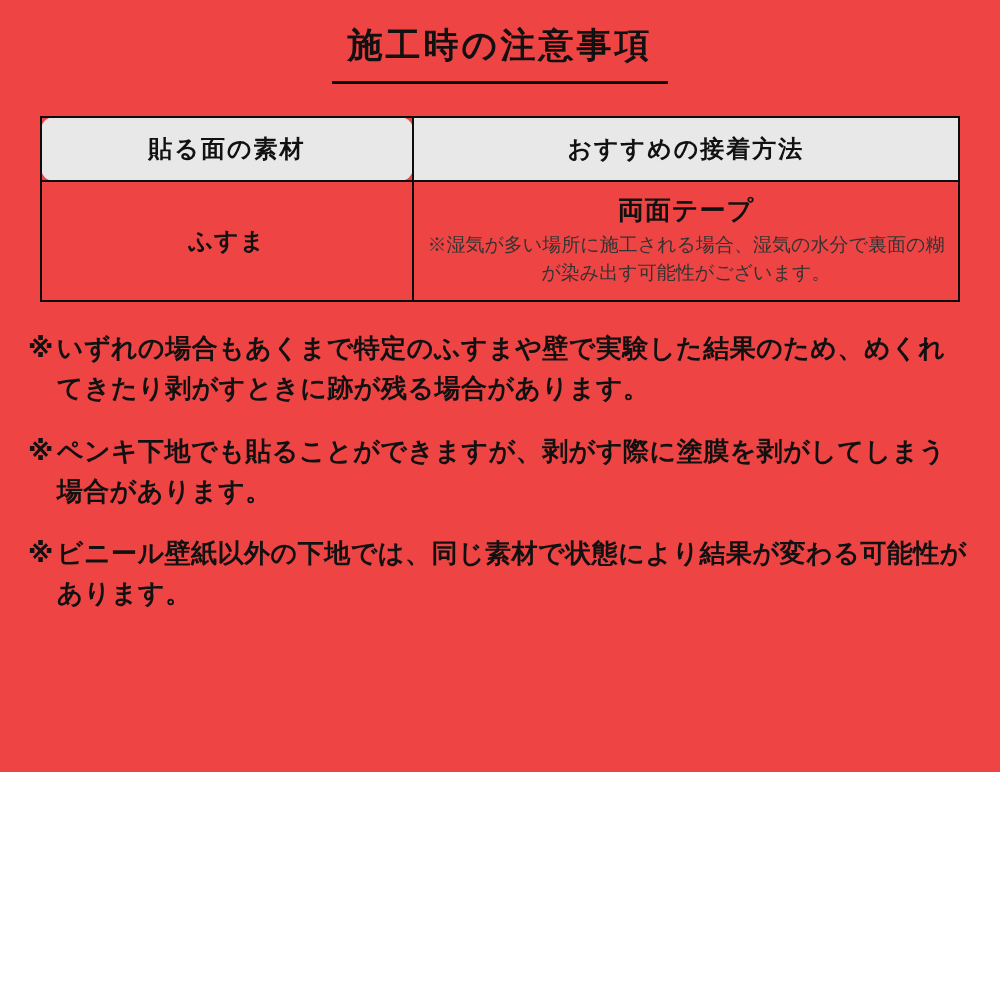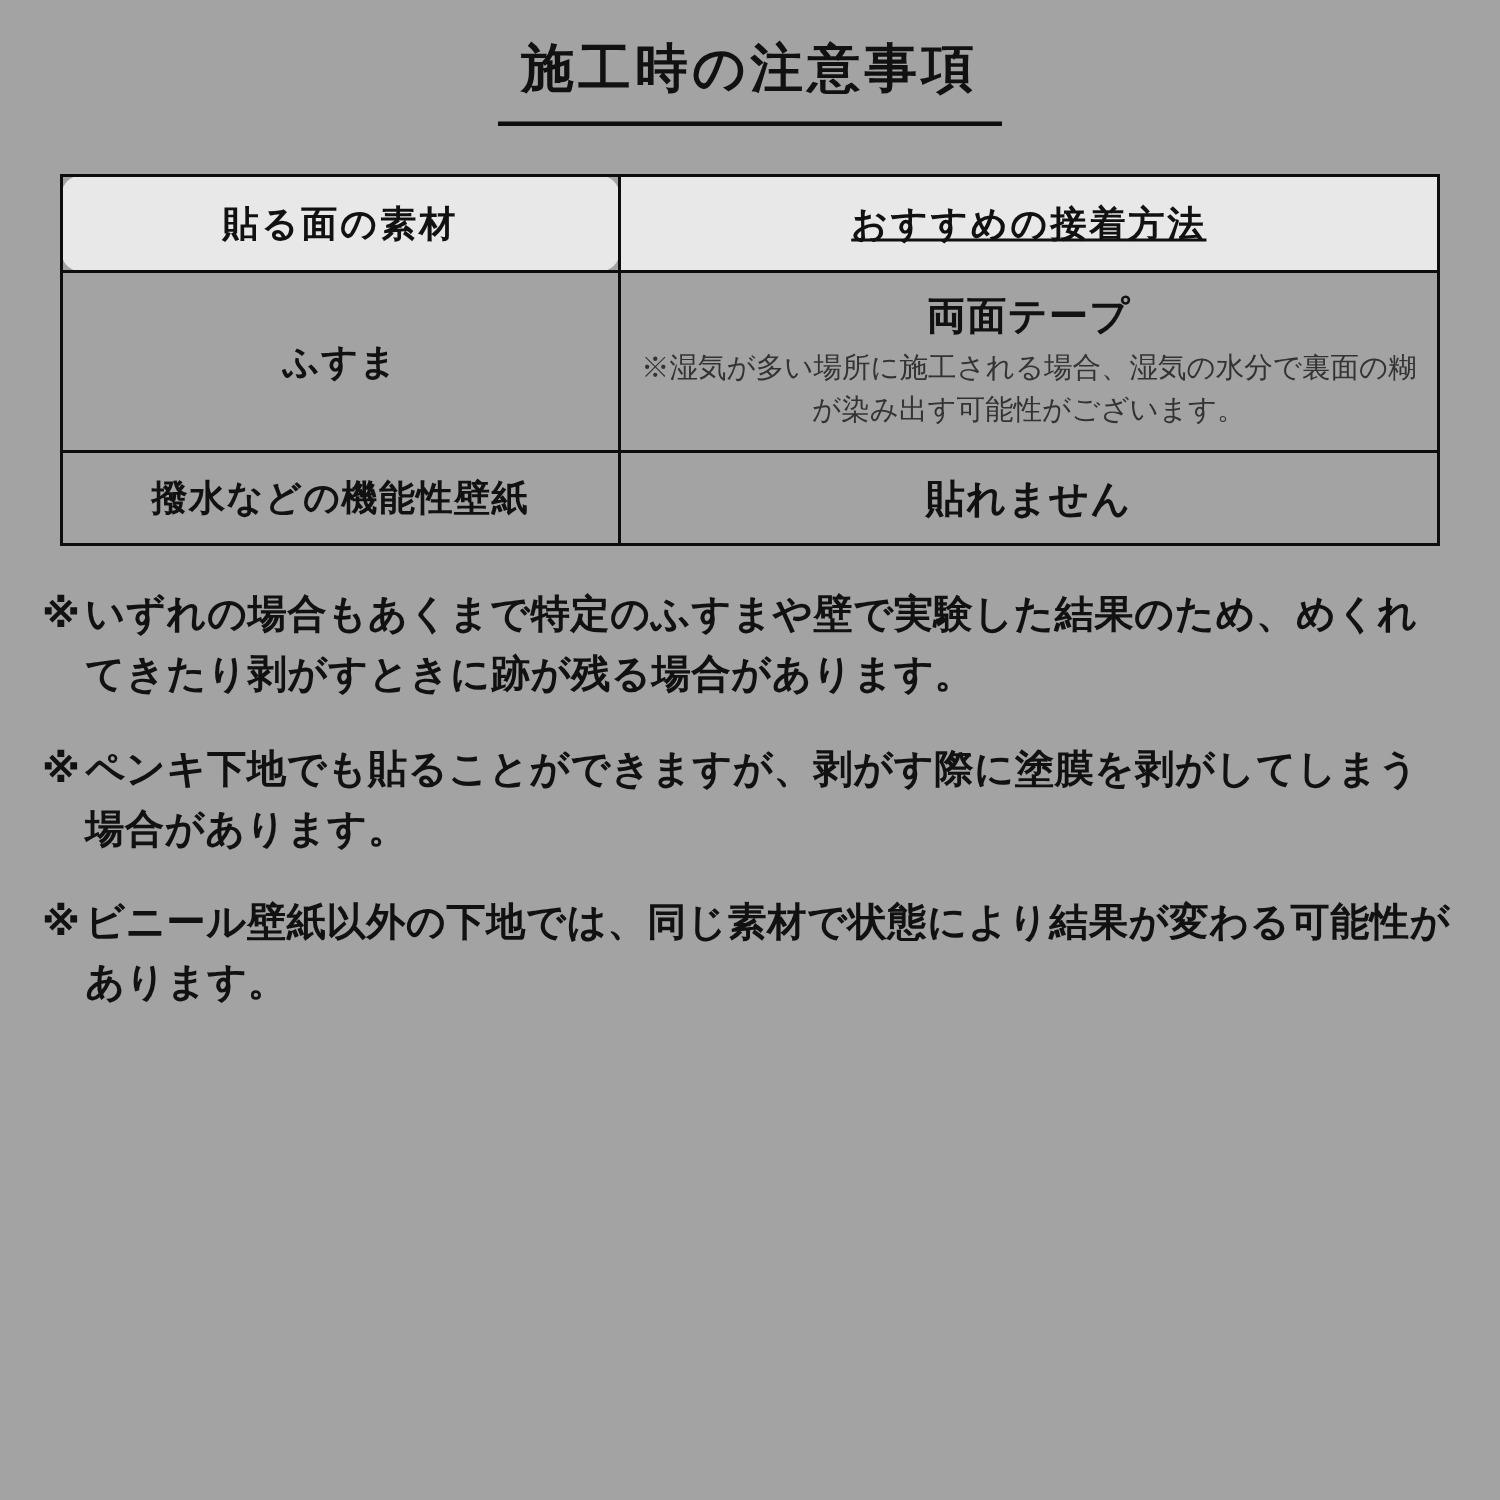--- a/index.html
+++ b/index.html
@@ -11,23 +11,23 @@
   }
   * { margin: 0; padding: 0; box-sizing: border-box; }
   html, body { background: #ffffff; }
   body {
     font-family: "DejaVu Sans", "Liberation Sans", sans-serif;
     color: var(--text);
   }
   .page {
     position: relative;
     width: 1000px;
-    height: 1000px;
+    height: 772px;
     margin: 0 auto;
-    background: #a3a3a3;
+    background: #ef4444;
     overflow: hidden;
   }
 
   
   .title-wrap { text-align: center; padding-top: 22px; }
   .page-title {
     display: inline-block;
     font-size: 35px;
     font-weight: 700;
     letter-spacing: 3px;
@@ -54,21 +54,21 @@
     table-layout: fixed;
   }
   .substrate-table th,
   .substrate-table td {
     border: 2px solid var(--border);
     text-align: center;
     vertical-align: middle;
     padding: 6px 10px;
   }
   .col-material { width: 40.5%; border-radius: 13px; }
-  .col-method   { width: 59.5%; text-decoration: underline; }
+  .col-method   { width: 59.5%; }
   .substrate-table th {
     background: var(--header_bg);
     font-size: 24px;
     font-weight: 600;
     letter-spacing: 2px;
     height: 64px;
   }
   .material-cell { font-size: 24px; font-weight: 600; letter-spacing: 1px; }
   .method-main   { font-size: 26px; font-weight: 600; letter-spacing: 1px; }
   .cell-note {
@@ -120,26 +120,20 @@
       </tr>
     </thead>
     <tbody>
       <tr class="row-fusuma">
         <td class="material-cell">ふすま</td>
         <td>
           <div class="method-main">両面テープ</div>
           <div class="cell-note">※湿気が多い場所に施工される場合、湿気の水分で裏面の糊が染み出す可能性がございます。</div>
         </td>
       </tr>
-      <tr class="row-hassui">
-        <td class="material-cell">撥水などの機能性壁紙</td>
-        <td>
-          <div class="method-main">貼れません</div>
-        </td>
-      </tr>
     </tbody>
   </table>
 
   <div class="notes">
     <div class="note">
       <span class="note-marker">※</span>
       <span class="note-text">いずれの場合もあくまで特定のふすまや壁で実験した結果のため、めくれてきたり剥がすときに跡が残る場合があります。</span>
     </div>
     <div class="note">
       <span class="note-marker">※</span>

